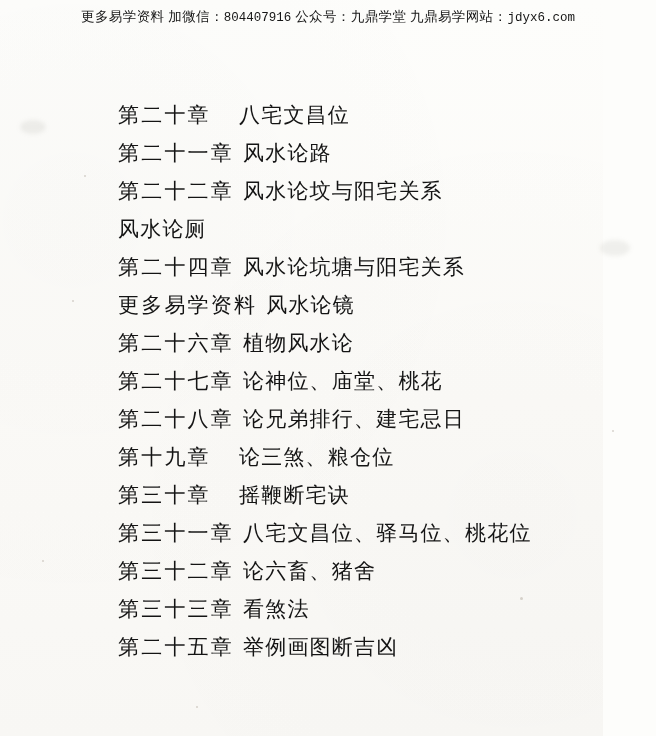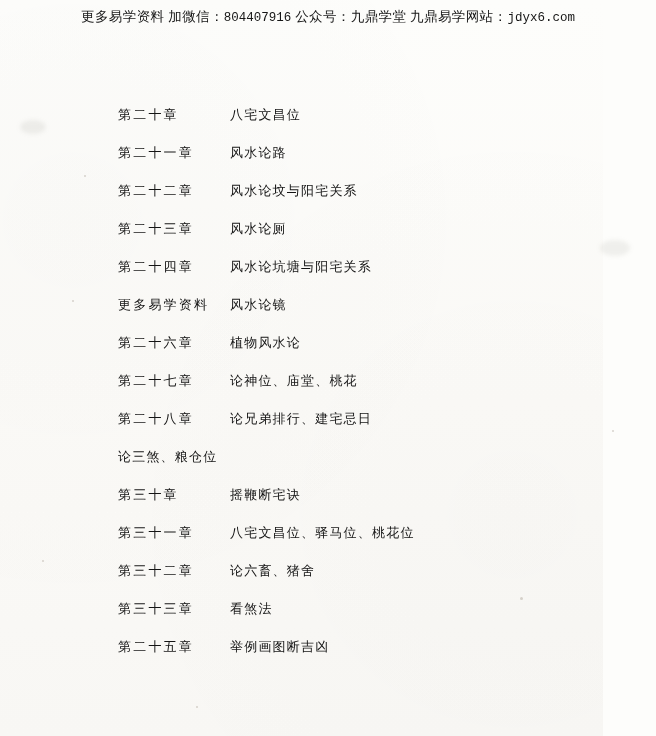--- a/index.html
+++ b/index.html
@@ -44,25 +44,26 @@
   .toc {
     position: absolute;
     top: 96px;
     left: 118px;
     width: 500px;
   }
   .toc-entry {
     display: flex;
     align-items: flex-start;
     height: 38px;
-    font-size: 13px;
+    font-size: 21px;
     line-height: 38px;
     color: #141414;
     letter-spacing: 0.6px;
     white-space: nowrap;
+    gap: 9px;
   }
   .toc-entry .chapter {
     display: inline-block;
     min-width: 112px;
     letter-spacing: 2.2px;
   }
   .toc-entry .title {
     display: inline-block;
     letter-spacing: 1.2px;
   }
@@ -100,21 +101,20 @@
       <span class="chapter">第二十一章</span>
       <span class="title">风水论路</span>
     </div>
 
     <div class="toc-entry">
       <span class="chapter">第二十二章</span>
       <span class="title">风水论坟与阳宅关系</span>
     </div>
 
     <div class="toc-entry">
-      <span class="chapter">第二十三章</span>
       <span class="title">风水论厕</span>
     </div>
 
     <div class="toc-entry">
       <span class="chapter">第二十四章</span>
       <span class="title">风水论坑塘与阳宅关系</span>
     </div>
 
     <div class="toc-entry">
       <span class="chapter">更多易学资料</span>
@@ -130,20 +130,21 @@
       <span class="chapter">第二十七章</span>
       <span class="title">论神位、庙堂、桃花</span>
     </div>
 
     <div class="toc-entry">
       <span class="chapter">第二十八章</span>
       <span class="title">论兄弟排行、建宅忌日</span>
     </div>
 
     <div class="toc-entry">
+      <span class="chapter">第十九章</span>
       <span class="title">论三煞、粮仓位</span>
     </div>
 
     <div class="toc-entry">
       <span class="chapter">第三十章</span>
       <span class="title">摇鞭断宅诀</span>
     </div>
 
     <div class="toc-entry">
       <span class="chapter">第三十一章</span>

